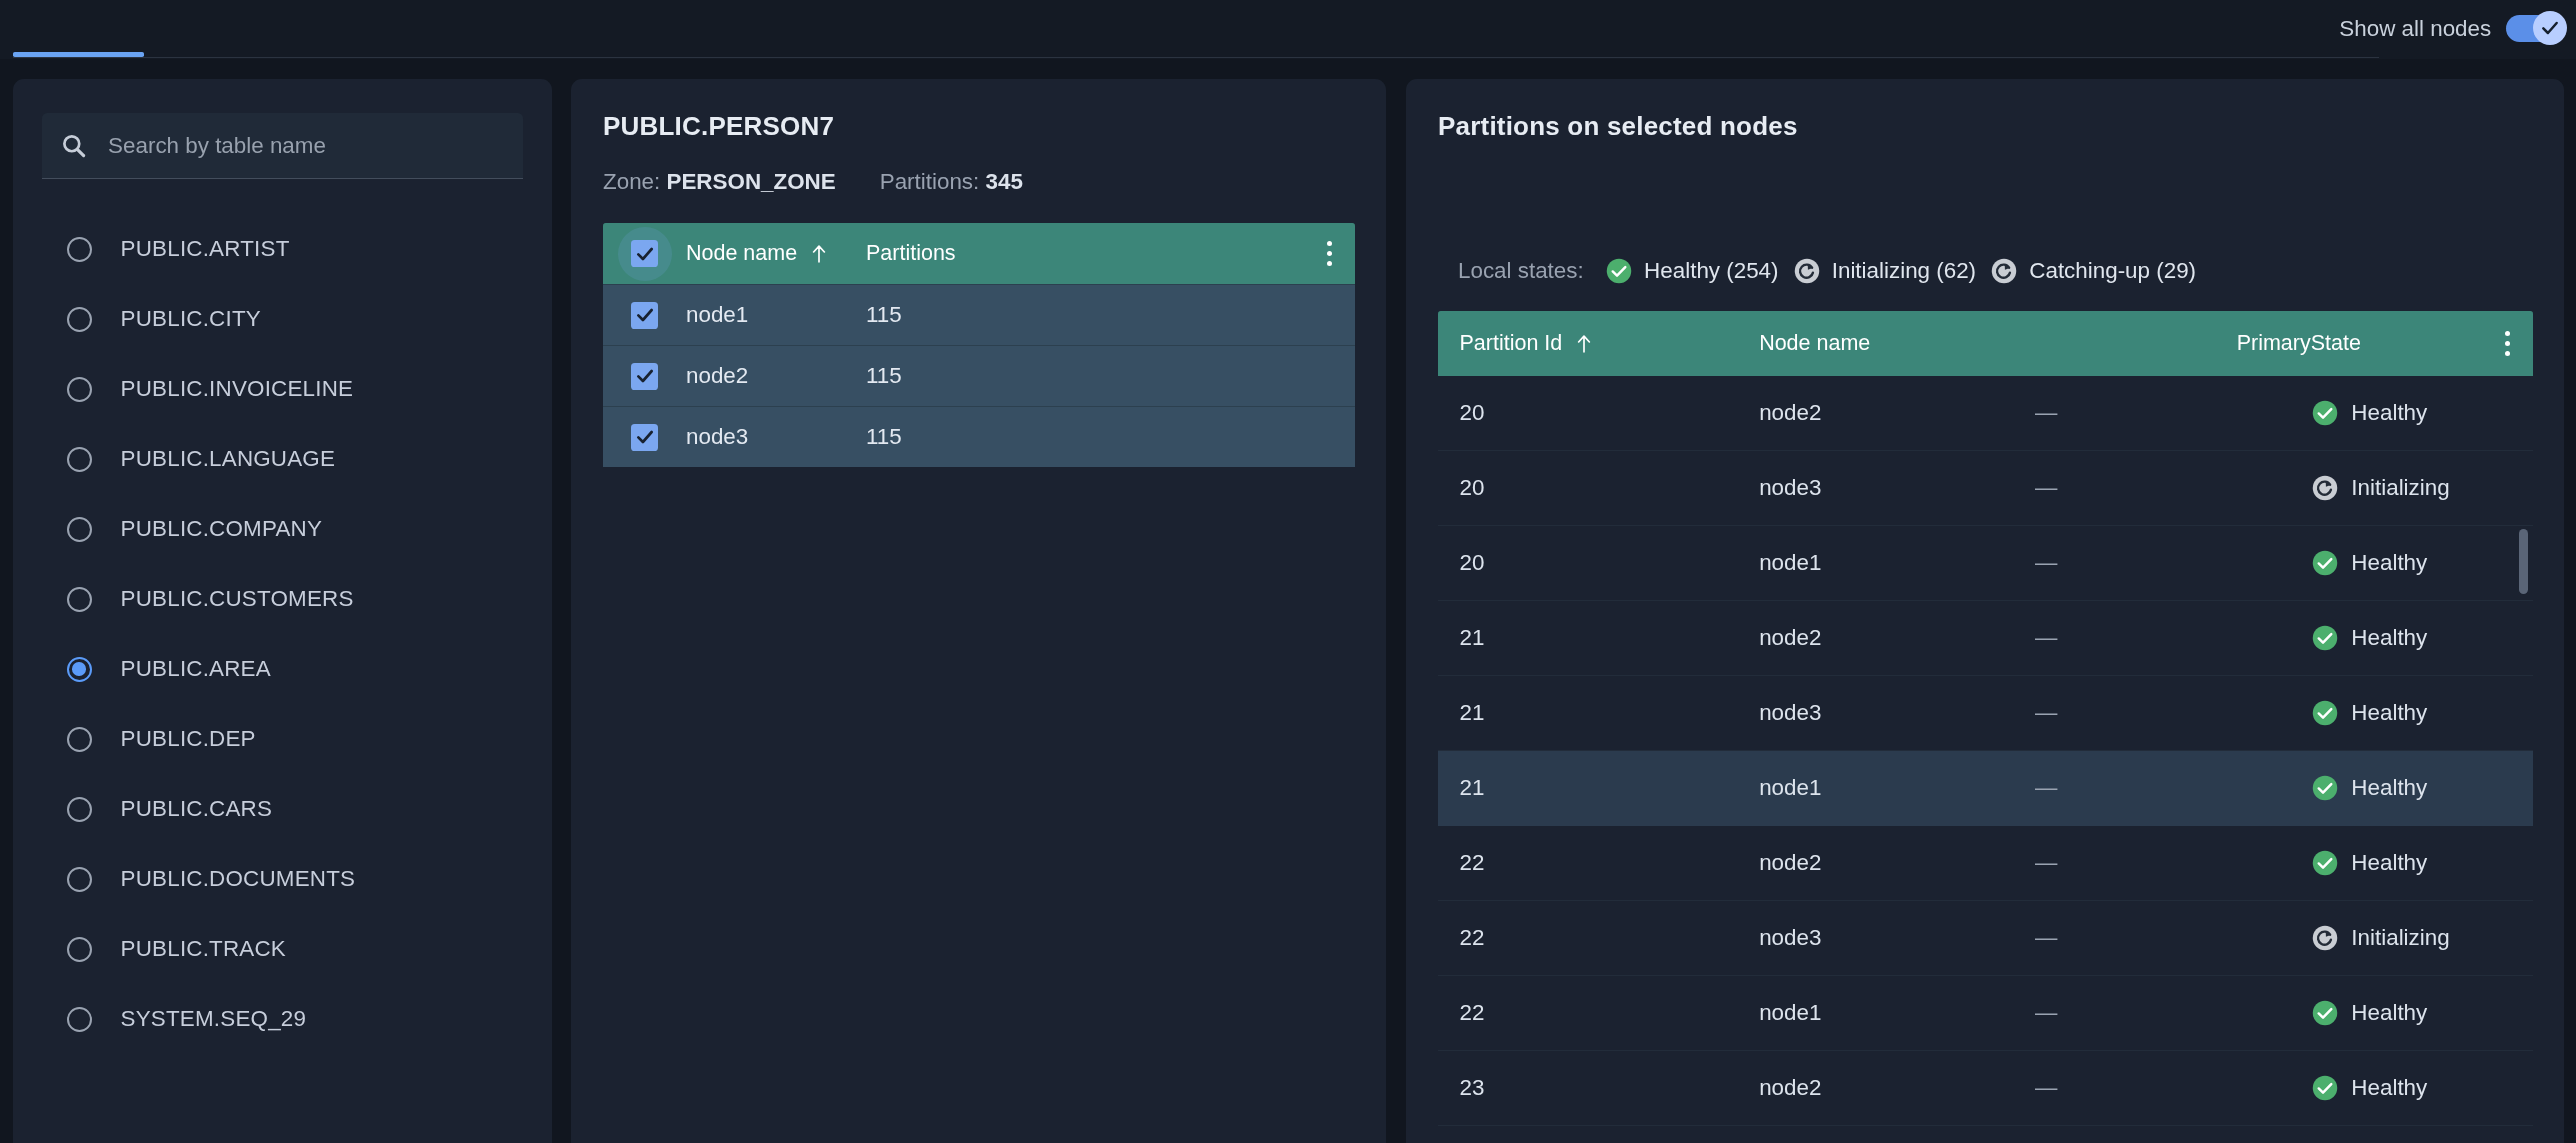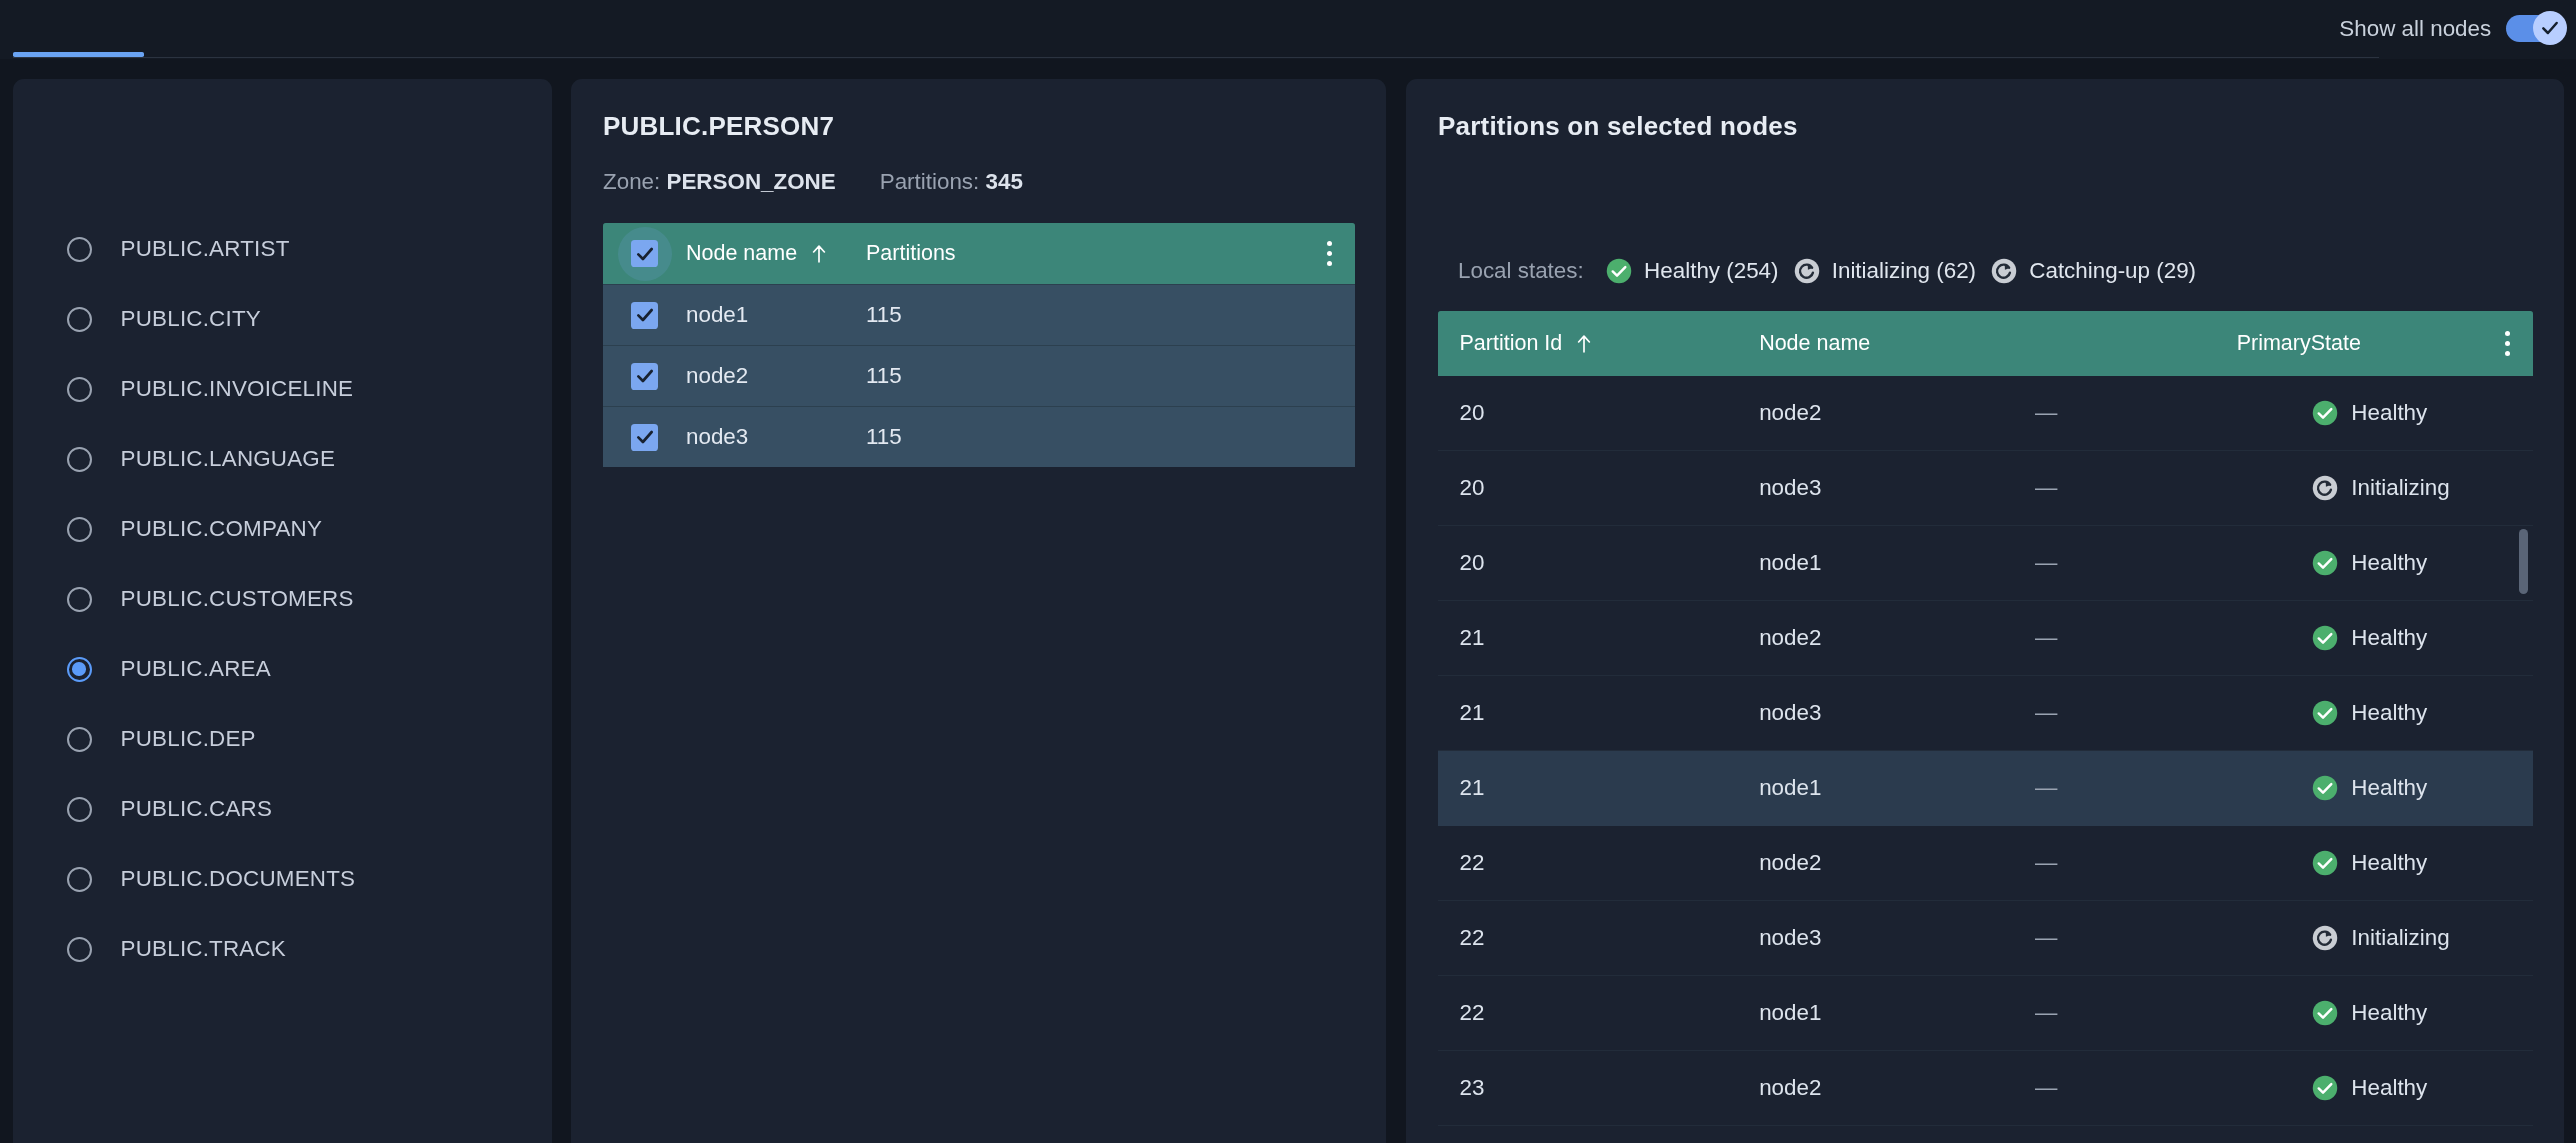--- a/index.html
+++ b/index.html
@@ -172,20 +172,27 @@
       <div class="knob">
         <svg viewBox="0 0 24 24">
           <path d="M4 12.5 L9.5 18 L20 6" fill="none" stroke="#16202e" stroke-width="3" stroke-linecap="round" stroke-linejoin="round"></path>
         </svg>
       </div>
     </div>
   </div>
 </div>
 
 <div class="panel" id="sidebar-panel">
+  <div class="search-wrap">
+    <svg viewBox="0 0 24 24">
+      <circle cx="10.5" cy="10.5" r="6.6" fill="none" stroke="#c6cdd8" stroke-width="2.4"></circle>
+      <path d="M15.6 15.6 L21 21" stroke="#c6cdd8" stroke-width="2.8" stroke-linecap="round"></path>
+    </svg>
+    <input class="search-input" placeholder="Search by table name" style="">
+  </div>
   <div class="table-list">
       <div class="list-item">
         <span class="radio">
           <span class="dot"></span>
         </span>
         <span class="list-label">PUBLIC.ARTIST</span>
       </div>
       <div class="list-item">
         <span class="radio">
           <span class="dot"></span>
@@ -238,20 +245,26 @@
         <span class="radio">
           <span class="dot"></span>
         </span>
         <span class="list-label">PUBLIC.DOCUMENTS</span>
       </div>
       <div class="list-item">
         <span class="radio">
           <span class="dot"></span>
         </span>
         <span class="list-label">PUBLIC.TRACK</span>
+      </div>
+      <div class="list-item">
+        <span class="radio">
+          <span class="dot"></span>
+        </span>
+        <span class="list-label">SYSTEM.SEQ_29</span>
       </div>
     </div>
 </div>
 
 <div class="panel" id="table-panel">
   <div class="panel-title">PUBLIC.PERSON7</div>
   <div class="meta-row">
     <div>
       <span class="meta-key">Zone:</span>
       <span class="meta-val">PERSON_ZONE</span>

